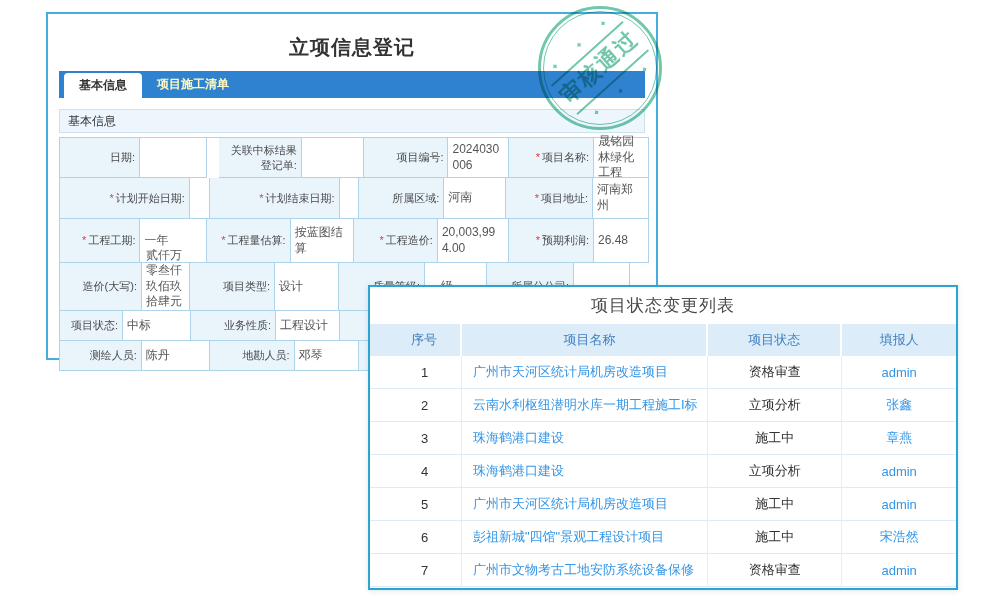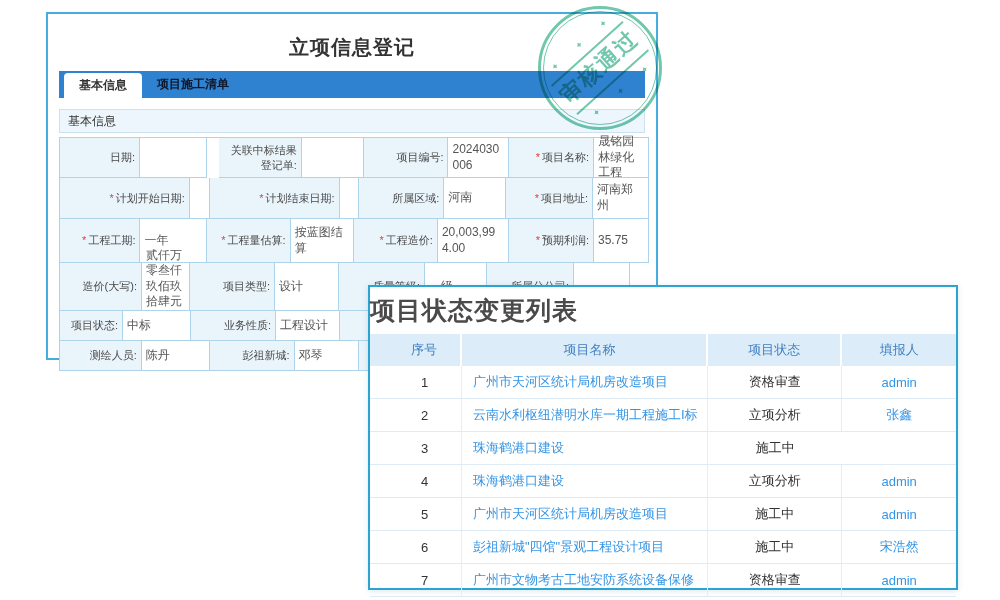--- a/index.html
+++ b/index.html
@@ -7,21 +7,21 @@
               font-family:"Liberation Sans","DejaVu Sans",sans-serif; }
 
   
   .panel1 { position:absolute; left:46px; top:12px; width:612px; height:348px;
             background:#fff; border:2px solid #45aede; z-index:1; }
   .p1-title { margin-top:20px; text-align:center; font-size:20px; font-weight:bold;
               color:#333; letter-spacing:1px; }
   .tabbar { margin:10px 11px 0 11px; height:27px; background:#2e82cf; display:flex;
             align-items:stretch; }
   .tab { display:flex; align-items:center; padding:0 15px; font-size:12px;
-         font-weight:bold; color:#0f172a; cursor:pointer; }
+         font-weight:bold; color:#fef9c3; cursor:pointer; }
   .tab.active { background:#fff; color:#333; border-radius:4px 4px 0 0;
                 margin:2px 0 0 5px; }
   .section-hd { margin:11px 11px 0 11px; height:24px; background:#edf6fc;
                 border:1px solid #cde2f1; display:flex; align-items:center;
                 padding-left:8px; font-size:12px; color:#333; }
   .formtable { margin:4px 11px 0 11px; width:590px;
                border-top:1px solid #aed4ec; border-left:1px solid #aed4ec; }
   .f-row { display:flex; }
   .f-cell { border-right:1px solid #aed4ec; border-bottom:1px solid #aed4ec;
             display:flex; align-items:center; line-height:1.3; }
@@ -48,21 +48,21 @@
                 font-weight:bold; color:#58bd9e; letter-spacing:2px; }
   .star-row { position:absolute; left:26px; right:26px; top:50%; display:flex;
               justify-content:space-between; font-size:9px; color:#58bd9e; }
   .stars-top { transform:translateY(-36px); }
   .stars-bottom { transform:translateY(26px); }
 
   
   .panel2 { position:absolute; left:368px; top:285px; width:590px; height:305px;
             background:#fff; border:2px solid #2ba4cf; z-index:3;
             box-shadow:0 1px 6px rgba(60,120,160,.18); }
-  .p2-title { margin-top:7px; font-size:25px; font-weight:bold;
+  .p2-title { margin-top:7px; text-align:center; font-size:17px; font-weight:normal;
               color:#4a4a4a; letter-spacing:1px; }
   .stable { margin-top:7px; width:100%; }
   .s-hrow { display:flex; height:32px; background:#dcedf9; }
   .s-hcell { display:flex; align-items:center; justify-content:center;
              font-size:13px; color:#3e7fc1; border-right:2px solid #fff; }
   .s-hcell:last-child { border-right:none; }
   .s-row { display:flex; height:33px; border-bottom:1px solid #ddebf6; }
   .s-cell { display:flex; align-items:center; justify-content:center;
             font-size:13px; color:#333; border-right:1px solid #e2eef8; }
   .s-cell:last-child { border-right:none; }
@@ -106,21 +106,21 @@
         <div class="f-cell f-value" style="width: 56px;">河南郑州</div>
       </div>
       <div class="f-row" style="height: 44px;">
         <div class="f-cell f-label" style="width: 82px;"><span class="star">*</span>工程工期:</div>
         <div class="f-cell f-value" style="width: 68px;">一年</div>
         <div class="f-cell f-label" style="width: 85px;"><span class="star">*</span>工程量估算:</div>
         <div class="f-cell f-value" style="width: 64px;">按蓝图结算</div>
         <div class="f-cell f-label" style="width: 86px;"><span class="star">*</span>工程造价:</div>
         <div class="f-cell f-value" style="width: 72px;">20,003,994.00</div>
         <div class="f-cell f-label" style="width: 87px;"><span class="star">*</span>预期利润:</div>
-        <div class="f-cell f-value" style="width: 56px;">35.75</div>
+        <div class="f-cell f-value" style="width: 56px;">26.48</div>
       </div>
       <div class="f-row" style="height: 48px;">
         <div class="f-cell f-label" style="width: 82px;">造价(大写):</div>
         <div class="f-cell f-value" style="width: 48px;">贰仟万零叁仟玖佰玖拾肆元整</div>
         <div class="f-cell f-label" style="width: 85px;">项目类型:</div>
         <div class="f-cell f-value" style="width: 64px;">设计</div>
         <div class="f-cell f-label" style="width: 86px;">质量等级:</div>
         <div class="f-cell f-value" style="width: 62px;">一级</div>
         <div class="f-cell f-label" style="width: 87px;">所属分公司:</div>
         <div class="f-cell f-value" style="width: 56px;"></div>
@@ -131,21 +131,21 @@
         <div class="f-cell f-label" style="width: 85px;">业务性质:</div>
         <div class="f-cell f-value" style="width: 64px;">工程设计</div>
         <div class="f-cell f-label" style="width: 86px;"></div>
         <div class="f-cell f-value" style="width: 62px;"></div>
         <div class="f-cell f-label" style="width: 87px;"></div>
         <div class="f-cell f-value" style="width: 56px;"></div>
       </div>
       <div class="f-row" style="height: 30px;">
         <div class="f-cell f-label" style="width: 82px;">测绘人员:</div>
         <div class="f-cell f-value" style="width: 68px;">陈丹</div>
-        <div class="f-cell f-label" style="width: 85px;">彭祖新城:</div>
+        <div class="f-cell f-label" style="width: 85px;">地勘人员:</div>
         <div class="f-cell f-value" style="width: 64px;">邓琴</div>
         <div class="f-cell f-label" style="width: 86px;"></div>
         <div class="f-cell f-value" style="width: 62px;"></div>
         <div class="f-cell f-label" style="width: 87px;"></div>
         <div class="f-cell f-value" style="width: 56px;"></div>
       </div>
     </div>
 </div>
 
 <div class="stamp">
@@ -197,20 +197,23 @@
           <div class="s-cell c-rep">
             <span class="link">张鑫</span>
           </div>
         </div>
         <div class="s-row">
           <div class="s-cell c-no">3</div>
           <div class="s-cell c-name">
             <span class="link">珠海鹤港口建设</span>
           </div>
           <div class="s-cell c-status">施工中</div>
+          <div class="s-cell c-rep">
+            <span class="link">章燕</span>
+          </div>
         </div>
         <div class="s-row">
           <div class="s-cell c-no">4</div>
           <div class="s-cell c-name">
             <span class="link">珠海鹤港口建设</span>
           </div>
           <div class="s-cell c-status">立项分析</div>
           <div class="s-cell c-rep">
             <span class="link">admin</span>
           </div>

